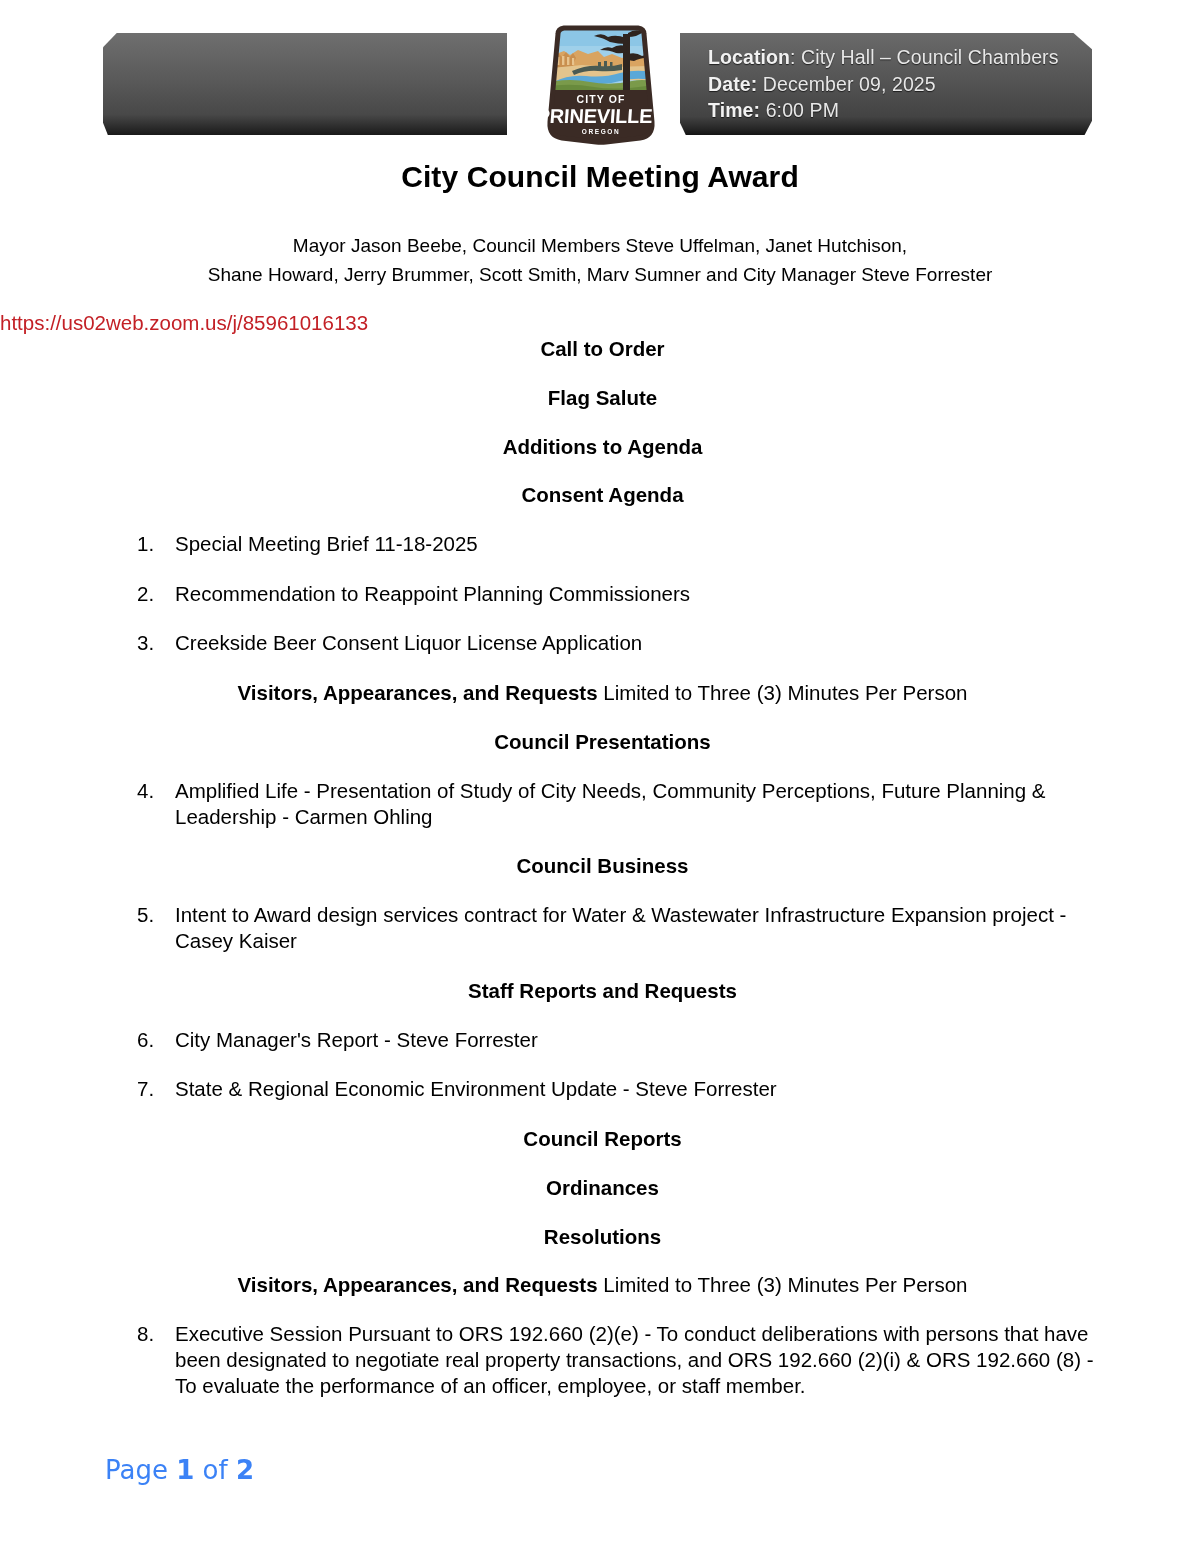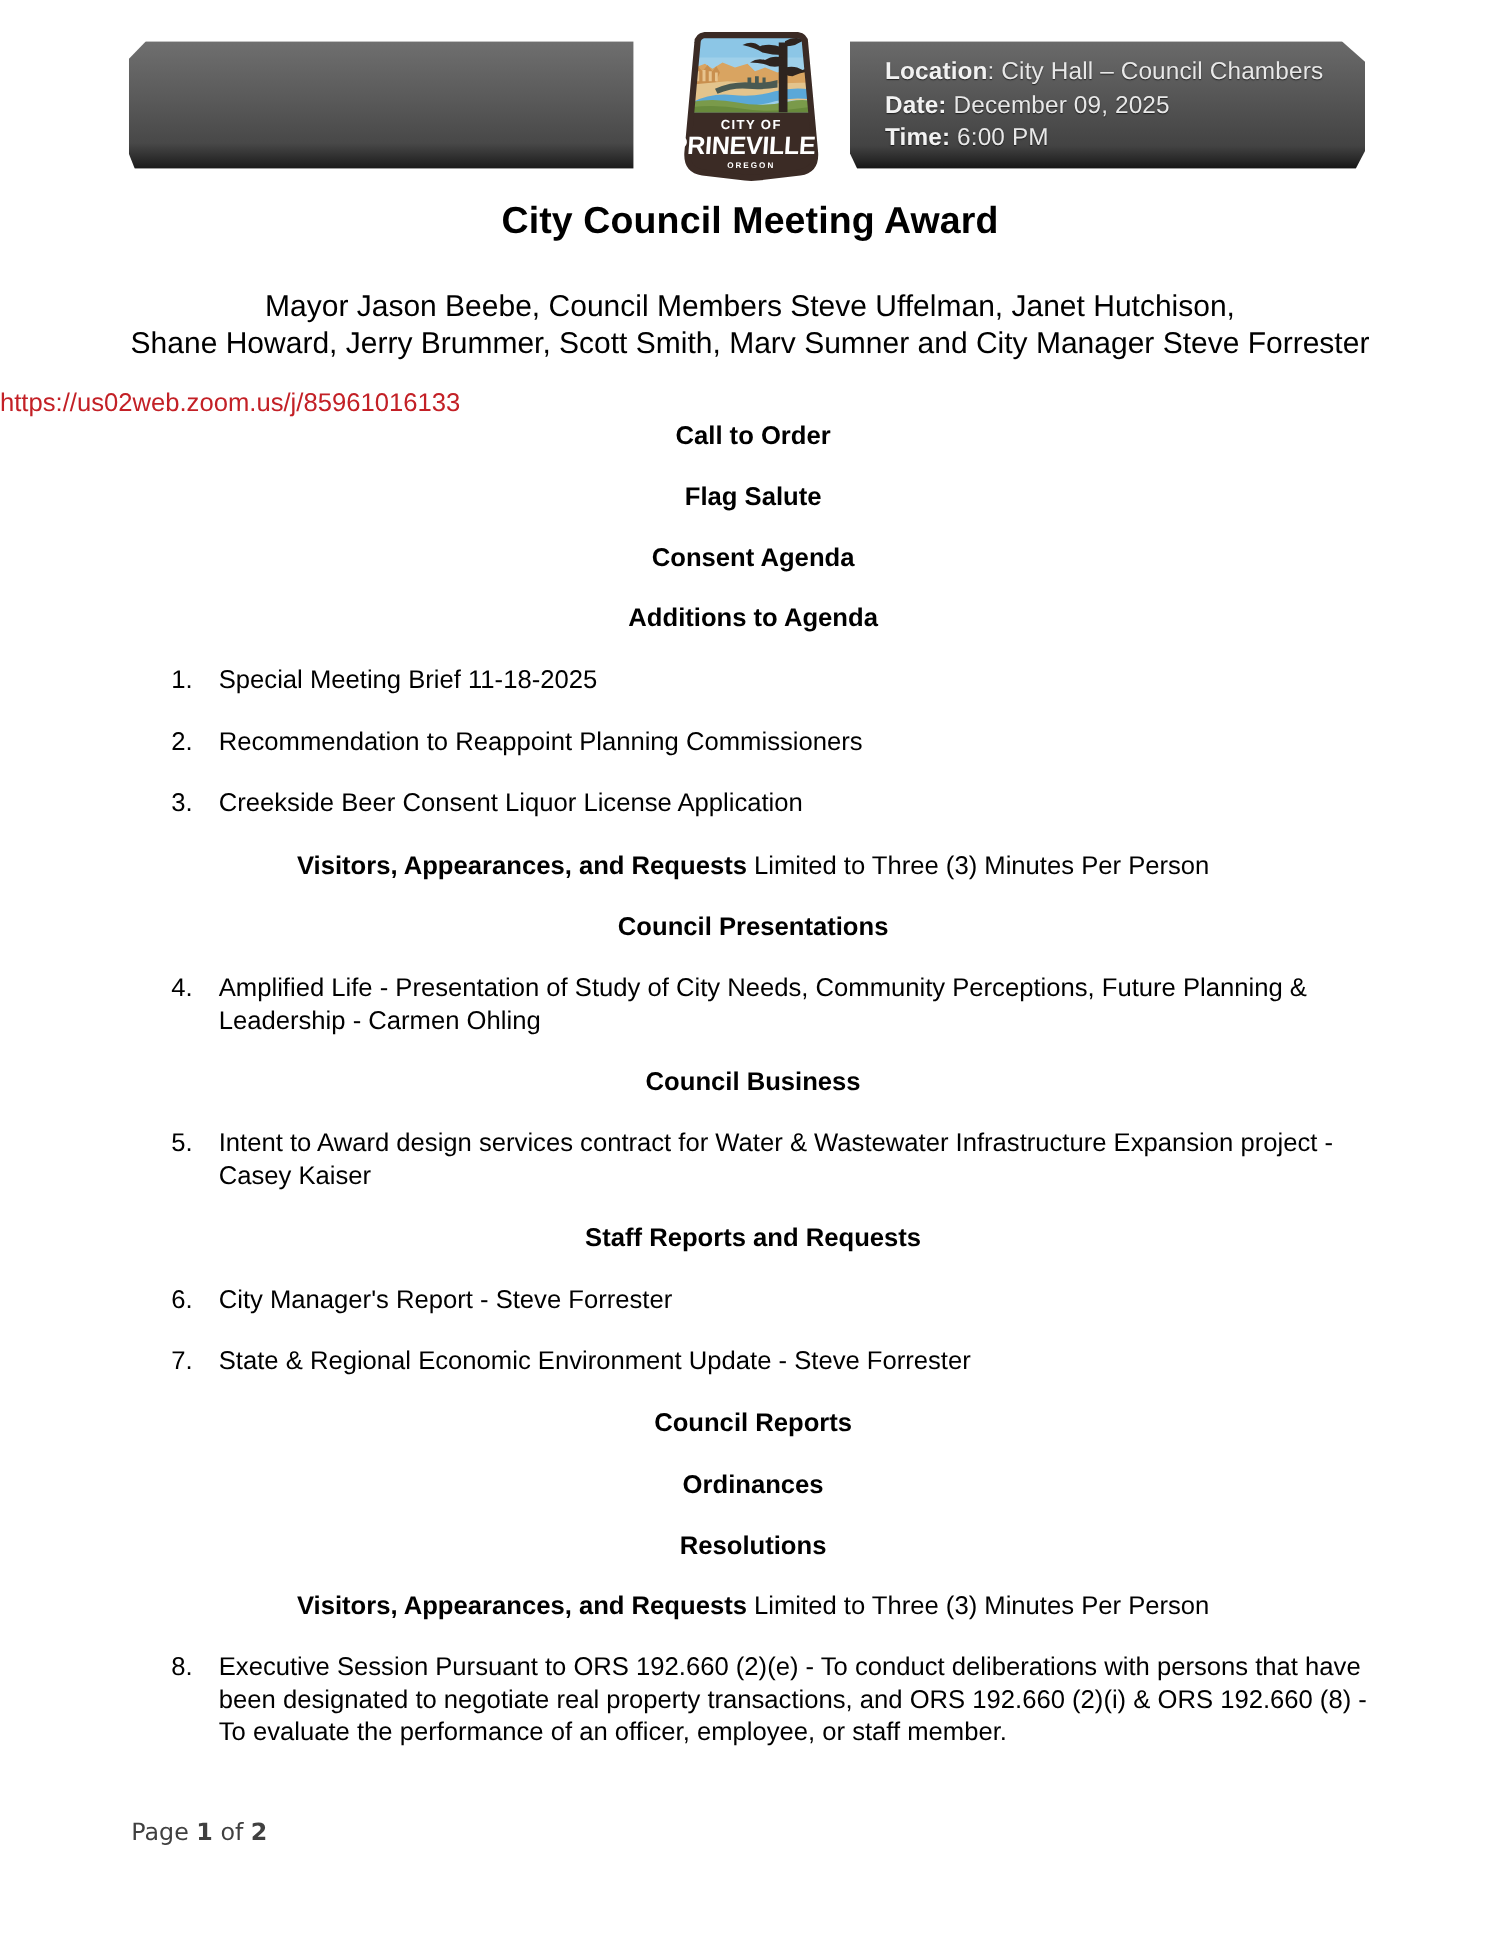--- a/index.html
+++ b/index.html
@@ -88,21 +88,21 @@
     font-weight: bold;
     letter-spacing: 0.1px;
   }
 
   .attendees {
     position: absolute;
     left: 0;
     top: 231px;
     width: 1200px;
     text-align: center;
-    font-size: 24px;
+    font-size: 19px;
     line-height: 29px;
   }
 
   .zoom-link {
     position: absolute;
     left: 0;
     top: 311px;
     width: 1200px;
     text-align: left;
     font-size: 20.5px;
@@ -148,22 +148,22 @@
     width: 26px;
     text-align: left;
   }
 
   
   .footer {
     position: absolute;
     left: 105px;
     top: 1455px;
     font-family: "DejaVu Sans", sans-serif;
-    font-size: 19px;
-    color: #404040;
+    font-size: 26px;
+    color: #3b82f6;
   }
   .footer b { font-weight: bold; }
 </style>
 </head>
 <body>
 
 <div class="page">
 
   <div class="header">
 
@@ -252,23 +252,23 @@
   <div class="zoom-link">
     <span>https://us02web.zoom.us/j/85961016133</span>
   </div>
 
   <div class="content">
 
     <div class="heading">Call to Order</div>
 
     <div class="heading">Flag Salute</div>
 
+    <div class="heading">Additions to Agenda</div>
+
     <div class="heading">Consent Agenda</div>
-
-    <div class="heading">Additions to Agenda</div>
 
     <ol class="agenda-list">
       <li>
         <span class="num">1.</span>
         <span>Special Meeting Brief 11-18-2025</span>
       </li>
       <li>
         <span class="num">2.</span>
         <span>Recommendation to Reappoint Planning Commissioners</span>
       </li>

